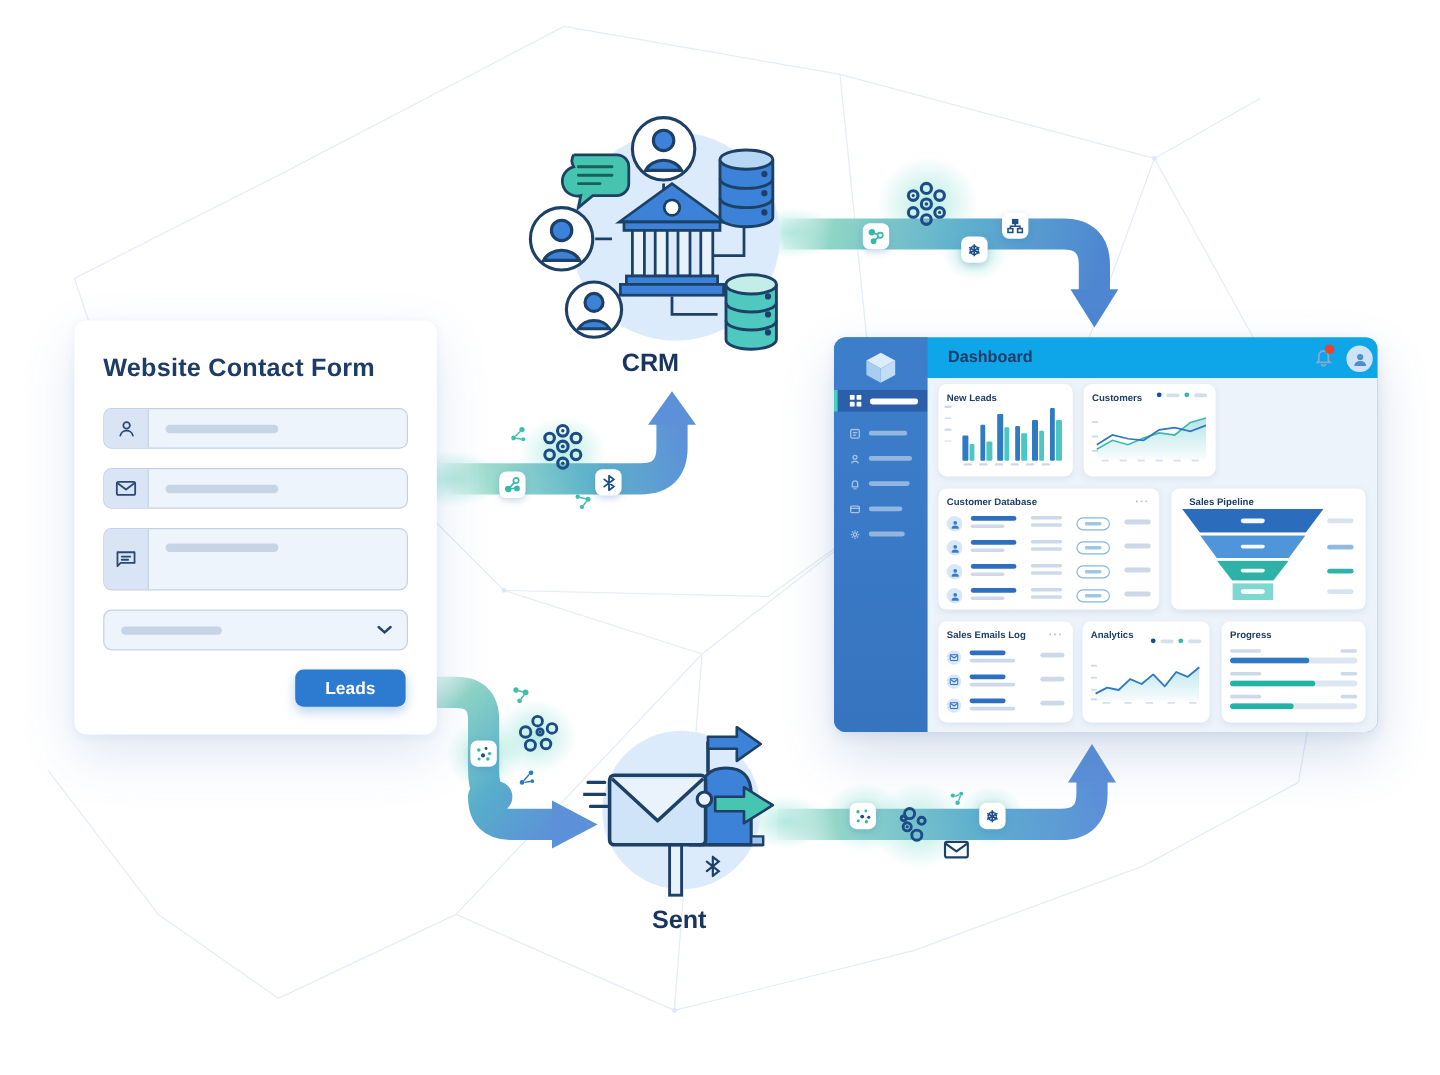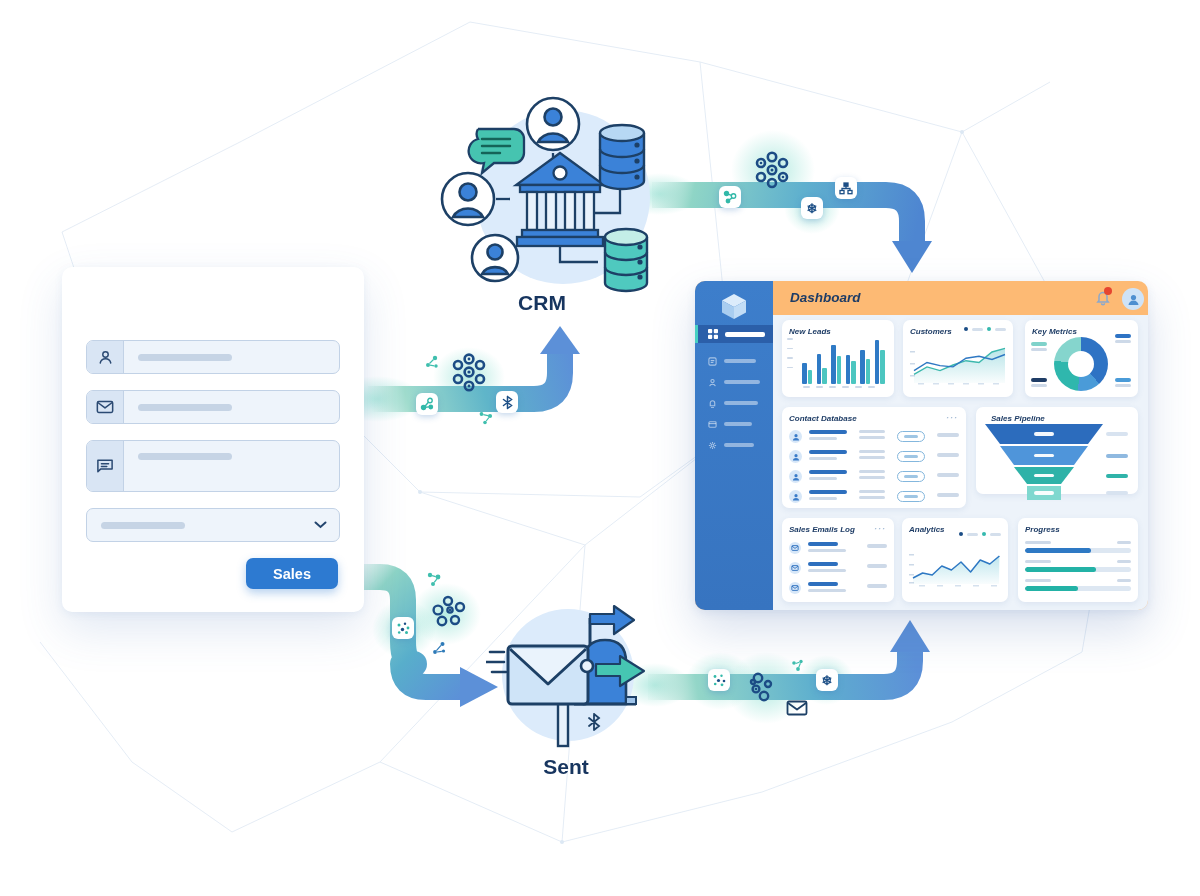--- a/index.html
+++ b/index.html
@@ -28,22 +28,22 @@
   .select{position:absolute;left:24px;width:254px;height:34px;background:#eef4fb;border:1px solid #c2d2e6;
           border-radius:7px;display:flex;align-items:center;box-sizing:border-box;}
   .select .ph-bar{margin-left:14px;width:84px;}
   .select .chev{margin-left:auto;margin-right:12px;}
   .send-btn{position:absolute;left:184px;top:291px;width:92px;height:31px;background:#2d7ad1;border:none;
             border-radius:7px;color:#fff;font-size:14.5px;font-weight:600;font-family:"Liberation Sans",sans-serif;
             box-shadow:0 4px 10px rgba(45,122,209,.35);cursor:pointer;}
   
   .flow-label{position:absolute;font-size:21px;font-weight:700;color:#17355f;transform:translateX(-50%);}
   
-  .dash{position:absolute;left:695px;top:281px;width:453px;height:329px;background:#fdba74;border-radius:10px;
-        box-shadow:0 20px 45px rgba(60,100,170,.20), 0 3px 10px rgba(60,100,170,.10);font-style:italic;}
+  .dash{position:absolute;left:695px;top:281px;width:453px;height:329px;background:#0ea5e9;border-radius:10px;
+        box-shadow:0 20px 45px rgba(60,100,170,.20), 0 3px 10px rgba(60,100,170,.10);}
   .dash-side{position:absolute;left:0;top:0;bottom:0;width:78px;background:linear-gradient(180deg,#3d7ecb,#3774c0);
              border-radius:10px 0 0 10px;}
   .side-item{position:absolute;left:0;width:78px;height:16px;display:flex;align-items:center;padding-left:13px;box-sizing:border-box;}
   .side-item.active{background:#2b5fa9;height:18px;}
   .side-item.active::before{content:"";position:absolute;left:0;top:0;bottom:0;width:3px;background:#45cfc3;}
   .side-bar{height:4px;border-radius:2px;background:rgba(255,255,255,.45);margin-left:7px;}
   .side-item.active .side-bar{background:#fff;height:5px;}
   .dash-title{position:absolute;left:95px;top:9px;font-size:13.5px;font-weight:700;color:#1e3c66;}
   .avatar{position:absolute;left:427px;top:7px;width:22px;height:22px;border-radius:50%;background:#cfe3f7;
           display:flex;align-items:center;justify-content:center;}
@@ -136,20 +136,21 @@
     <polygon points="540,354 580,354 560,326" fill="#5c90d8"></polygon>
     <path d="M652,195 L886,195 Q912,195 912,221 L912,243" stroke="url(#g2)" stroke-width="26" fill="none" stroke-linejoin="round"></path>
     <polygon points="892,241 932,241 912,273" fill="#4e86d1"></polygon>
     <path d="M346,577 L380,577 Q403,577 403,600 L403,641 Q403,664 414,664 L403,664 Q403,687 426,687 L462,687" stroke="url(#g3)" stroke-width="26" fill="none" stroke-linejoin="round"></path>
     <polygon points="460,667 460,707 498,687" fill="#5c90d8"></polygon>
     <path d="M648,687 L884,687 Q910,687 910,661 L910,650" stroke="url(#g4)" stroke-width="26" fill="none" stroke-linejoin="round"></path>
     <polygon points="890,652 930,652 910,620" fill="#5c90d8"></polygon>
   </svg>
 
   <div class="form-card">
+    <div class="form-title">Website Contact Form</div>
 
     <div class="field" style="top:73px;height:34px;">
       <span class="field-icon">
         <svg width="17" height="17" viewBox="0 0 20 20" fill="none" stroke="#2b4a73" stroke-width="1.7" stroke-linecap="round">
           <circle cx="10" cy="6.5" r="3.2"></circle>
             <path d="M3.8,16.5 C4.6,12.8 8,11.5 10,11.5 C12,11.5 15.4,12.8 16.2,16.5"></path>
         </svg>
       </span>
       <span class="ph-bar"></span>
     </div>
@@ -176,21 +177,21 @@
 
     <div class="select" style="top:241px;">
       <span class="ph-bar"></span>
       <span class="chev">
         <svg width="13" height="8" viewBox="0 0 13 8" fill="none" stroke="#23456e" stroke-width="2" stroke-linecap="round">
             <path d="M1.5,1.5 L6.5,6 L11.5,1.5"></path>
           </svg>
       </span>
     </div>
 
-    <button class="send-btn">Sales</button>
+    <button class="send-btn">Leads</button>
   </div>
 
   <svg class="abs" style="left:430px;top:95px;" width="266" height="215">
     <circle cx="133" cy="102" r="87" fill="#dcebfb"></circle>
 
     <g stroke="#1d4066" stroke-width="2.3" fill="none">
       <path d="M123,58 L123,68"></path>
         <path d="M66,104 L80,104"></path>
       <path d="M162,118 L190,118 L190,92"></path>
         <path d="M130,152 L130,167 L168,167"></path>
@@ -568,45 +569,23 @@
     <rect x="8" y="42" width="6" height="1.5" fill="#d5e1ee"></rect>
               <rect x="23" y="42" width="6" height="1.5" fill="#d5e1ee"></rect>
               <rect x="38" y="42" width="6" height="1.5" fill="#d5e1ee"></rect>
               <rect x="53" y="42" width="6" height="1.5" fill="#d5e1ee"></rect>
               <rect x="68" y="42" width="6" height="1.5" fill="#d5e1ee"></rect>
               <rect x="83" y="42" width="6" height="1.5" fill="#d5e1ee"></rect>
   </svg>
           </div>
       </div>
 
-      <div class="card" style="left:252px;top:5px;width:113px;height:77px;">
-        <div class="card-title">Key Metrics</div>
-        <div id="km-donut" class="abs" style="left: 29px; top: 17px; width: 54px; height: 54px; border-radius: 50%; background: conic-gradient(rgb(46, 115, 196) 0%, rgb(46, 115, 196) 38%, rgb(74, 155, 216) 38%, rgb(74, 155, 216) 52%, rgb(47, 183, 173) 52%, rgb(47, 183, 173) 77%, rgb(133, 213, 205) 77%, rgb(133, 213, 205) 100%);">
-          <div class="donut-hole"></div>
-        </div>
-        <div class="abs" style="left:6px;top:22px;">
-            <div class="mini-bar" style="width:16px;height:4px;background:#7fd2ca;"></div>
-            <div class="mini-bar" style="width:16px;height:3px;margin-top:2px;"></div>
-          </div>
-        <div class="abs" style="left:90px;top:14px;">
-            <div class="mini-bar" style="width:16px;height:4px;background:#2e73c4;"></div>
-            <div class="mini-bar" style="width:16px;height:3px;margin-top:2px;"></div>
-          </div>
-        <div class="abs" style="left:6px;top:58px;">
-            <div class="mini-bar" style="width:16px;height:4px;background:#1f3d66;"></div>
-            <div class="mini-bar" style="width:16px;height:3px;margin-top:2px;"></div>
-          </div>
-        <div class="abs" style="left:90px;top:58px;">
-            <div class="mini-bar" style="width:16px;height:4px;background:#4a9bd8;"></div>
-            <div class="mini-bar" style="width:16px;height:3px;margin-top:2px;"></div>
-          </div>
-      </div>
 
       <div class="card" style="left:9px;top:92px;width:184px;height:101px;">
-        <div class="card-title">Contact Database</div>
+        <div class="card-title">Customer Database</div>
         <div class="dots-menu">···</div>
         <div id="cdb-rows">
             <div class="lrow">
               <span class="circ">
       <svg width="8" height="8" viewBox="0 0 10 10" fill="#3b7cc9">
                   <circle cx="5" cy="3.4" r="2"></circle>
                   <path d="M1.2,9.5 a3.8,3.4 0 0 1 7.6,0 z"></path>
                 </svg>
               </span>
     <span style="margin-left:7px;">
@@ -678,21 +657,21 @@
       <span class="mini-bar" style="display:block;width:26px;height:3px;margin-top:3px;"></span>
               </span>
     <span class="pill" style="margin-left:12px;margin-top:1px;">
                 <span class="mini-bar" style="width:14px;height:3px;background:#9fc6e4;"></span>
               </span>
     <span class="mini-bar" style="width:24px;height:4px;margin-left:12px;margin-top:3px;"></span>
             </div>
           </div>
       </div>
 
-      <div class="card" style="left:203px;top:92px;width:162px;height:87px;padding-left:15px;">
+      <div class="card" style="left:203px;top:92px;width:162px;height:101px;padding-left:15px;">
         <div class="card-title">Sales Pipeline</div>
         <div id="funnel" class="abs" style="left:4px;top:17px;width:128px;height:80px;">
             <div style="position: absolute; left: 5px; top: 0px; width: 118px; height: 20px; background: rgb(44, 108, 189); clip-path: polygon(0% 0%, 100% 0%, 87.2881% 100%, 12.7119% 100%); display: flex; align-items: center; justify-content: center;">
               <div style="width: 20px; height: 3.5px; background: rgb(255, 255, 255); border-radius: 2px; opacity: 0.95;"></div>
             </div>
             <div style="position: absolute; left: 20px; top: 22px; width: 88px; height: 19px; background: rgb(79, 149, 218); clip-path: polygon(0% 0%, 100% 0%, 84.0909% 100%, 15.9091% 100%); display: flex; align-items: center; justify-content: center;">
               <div style="width: 20px; height: 3.5px; background: rgb(255, 255, 255); border-radius: 2px; opacity: 0.95;"></div>
             </div>
             <div style="position: absolute; left: 34px; top: 43px; width: 60px; height: 17px; background: rgb(46, 178, 168); clip-path: polygon(0% 0%, 100% 0%, 78.3333% 100%, 21.6667% 100%); display: flex; align-items: center; justify-content: center;">
               <div style="width: 20px; height: 3.5px; background: rgb(255, 255, 255); border-radius: 2px; opacity: 0.95;"></div>

